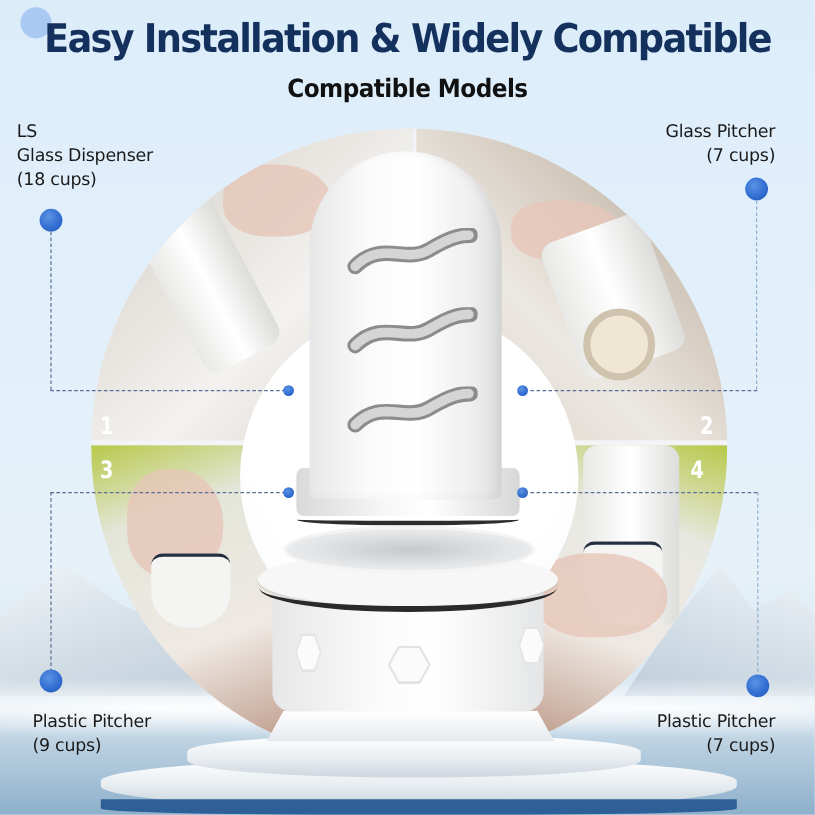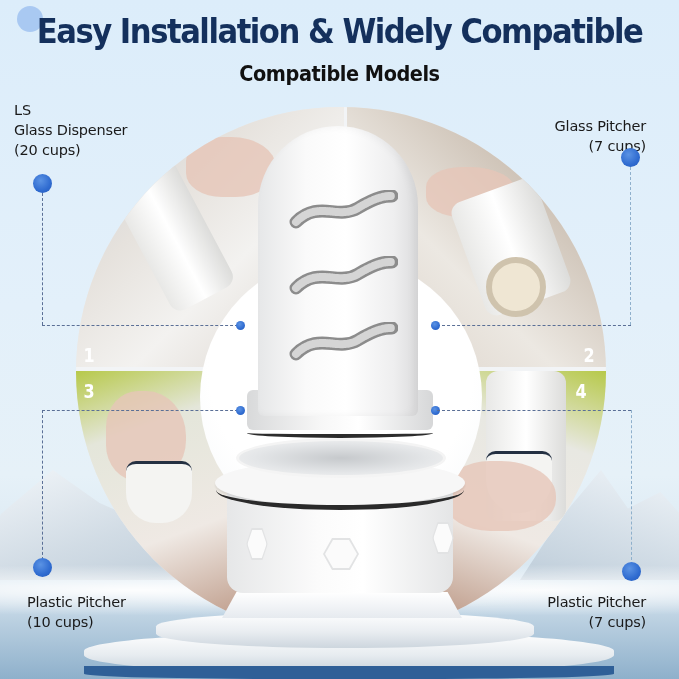--- a/index.html
+++ b/index.html
@@ -217,43 +217,43 @@
     <svg class="slot" style="top:196px;" viewBox="0 0 110 40">
       <path d="M8 32 C 30 10, 50 30, 70 18 S 98 6, 104 6" stroke="#8c8c8c" stroke-width="13" fill="none" stroke-linecap="round"></path>
       <path d="M8 32 C 30 10, 50 30, 70 18 S 98 6, 104 6" stroke="#d5d5d5" stroke-width="8" fill="none" stroke-linecap="round" stroke-dasharray="1 1.5"></path>
     </svg>
   </div>
 </div>
 
 <div class="label" style="left:14px;top:100px;">
   <div>LS</div>
   <div>Glass Dispenser</div>
-  <div>(20 cups)</div>
+  <div>(18 cups)</div>
 </div>
 <div class="dot" style="left:33px;top:174px;"></div>
 <div class="dash-v" style="left:42px;top:193px;height:132px;"></div>
 <div class="dash-h" style="left:42px;top:325px;width:196px;"></div>
 <div class="dot small" style="left:236px;top:321px;"></div>
 
-<div class="label right" style="right:33px;top:116px;">
+<div class="label right" style="right:33px;top:100px;">
   <div>Glass Pitcher</div>
   <div>(7 cups)</div>
 </div>
 <div class="dot" style="left:621px;top:148px;"></div>
 <div class="dash-v light" style="left:630px;top:167px;height:158px;"></div>
 <div class="dash-h" style="left:437px;top:325px;width:194px;"></div>
 <div class="dot small" style="left:431px;top:321px;"></div>
 
 <div class="dash-h" style="left:42px;top:410px;width:196px;"></div>
 <div class="dot small" style="left:236px;top:406px;"></div>
 <div class="dash-v" style="left:42px;top:410px;height:150px;"></div>
 <div class="dot" style="left:33px;top:558px;"></div>
 <div class="label" style="left:27px;top:592px;">
   <div>Plastic Pitcher</div>
-  <div>(10 cups)</div>
+  <div>(9 cups)</div>
 </div>
 
 <div class="dot small" style="left:431px;top:406px;"></div>
 <div class="dash-h" style="left:437px;top:410px;width:194px;"></div>
 <div class="dash-v light" style="left:631px;top:410px;height:150px;"></div>
 <div class="dot" style="left:622px;top:562px;"></div>
 <div class="label right" style="right:33px;top:592px;">
   <div>Plastic Pitcher</div>
   <div>(7 cups)</div>
 </div>

